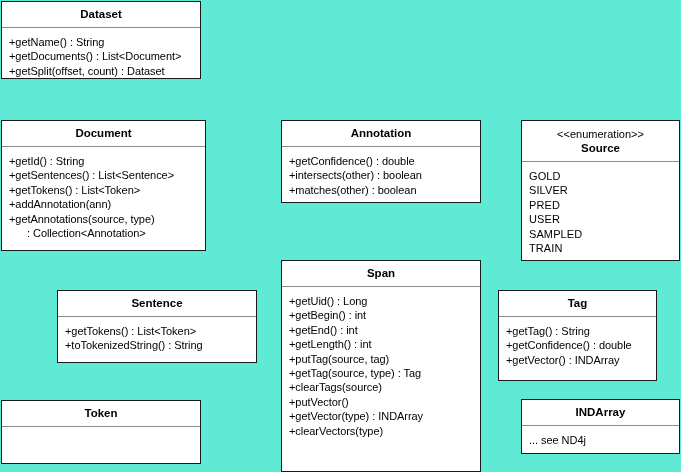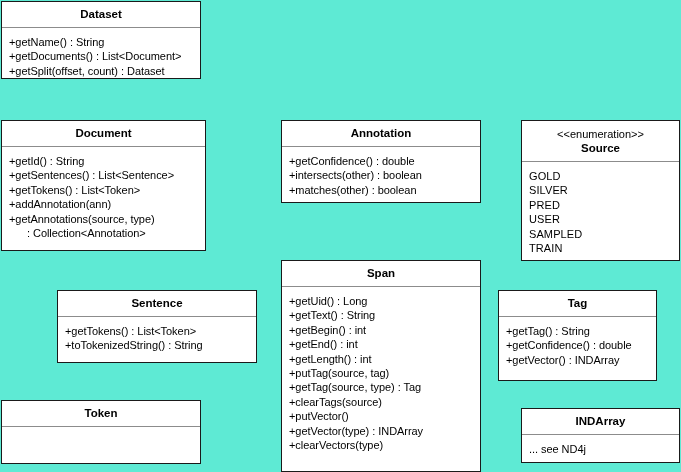--- a/index.html
+++ b/index.html
@@ -73,21 +73,21 @@
   #box-sentence { left: 17px;   top: 290px; width: 200px; height: 73px; margin-left: 40px; }
   #box-token    { left: 1px;   top: 400px; width: 200px; height: 64px; }
 
   
   #box-annotation { left: 281px; top: 120px; width: 200px; height: 83px; }
   #box-span       { left: 281px; top: 260px; width: 200px; height: 212px; }
 
   
   #box-source   { left: 521px; top: 120px; width: 159px; height: 141px; }
   #box-tag      { left: 498px; top: 290px; width: 159px; height: 91px; }
-  #box-indarray { left: 521px; top: 408px; width: 159px; height: 55px; }
+  #box-indarray { left: 521px; top: 399px; width: 159px; height: 55px; }
 </style>
 </head>
 <body>
 
 <div id="canvas">
 
   <div class="uml-box" id="box-dataset">
     <div class="uml-title">Dataset</div>
     <div class="uml-members">
       <div class="member">+getName() : String</div>
@@ -127,21 +127,20 @@
       <div class="member">+getConfidence() : double</div>
       <div class="member">+intersects(other) : boolean</div>
       <div class="member">+matches(other) : boolean</div>
     </div>
   </div>
 
   <div class="uml-box" id="box-span">
     <div class="uml-title">Span</div>
     <div class="uml-members">
       <div class="member">+getUid() : Long</div>
-      <div class="member">+getText() : String</div>
       <div class="member">+getBegin() : int</div>
       <div class="member">+getEnd() : int</div>
       <div class="member">+getLength() : int</div>
       <div class="member">+putTag(source, tag)</div>
       <div class="member">+getTag(source, type) : Tag</div>
       <div class="member">+clearTags(source)</div>
       <div class="member">+putVector()</div>
       <div class="member">+getVector(type) : INDArray</div>
       <div class="member">+clearVectors(type)</div>
     </div>

